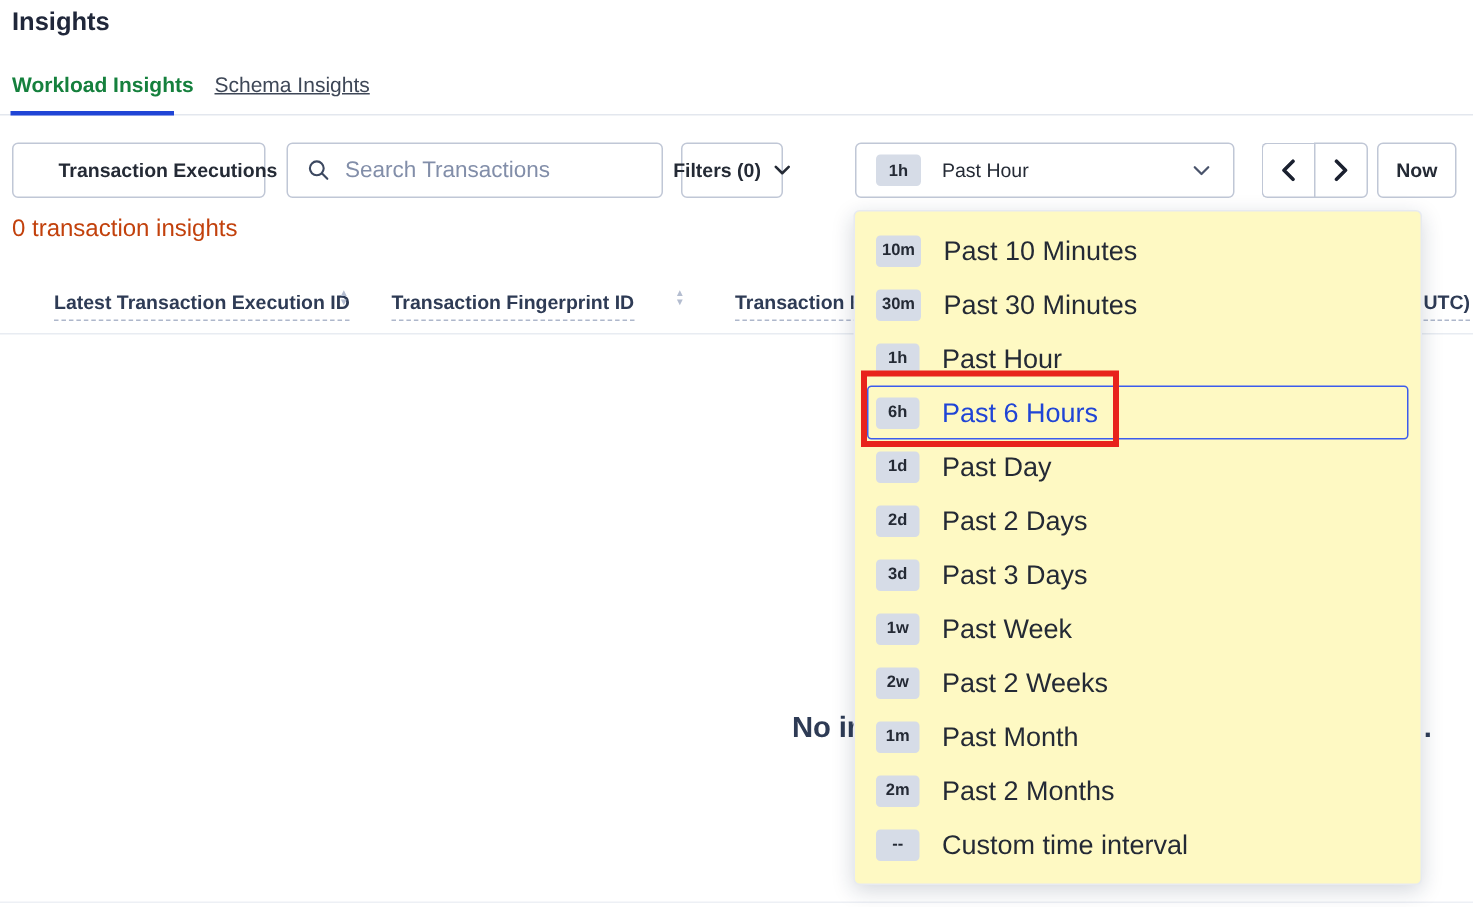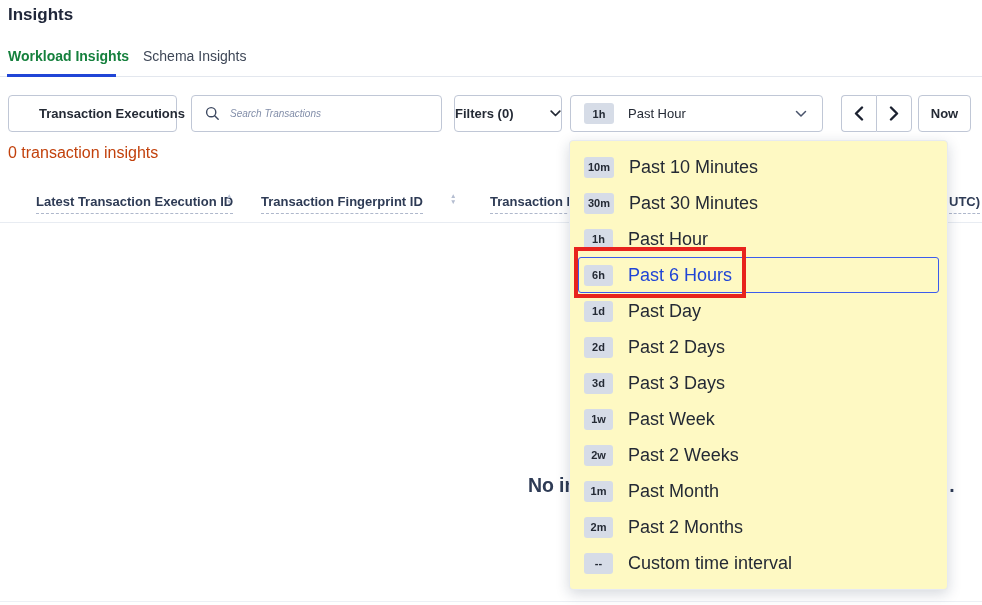--- a/index.html
+++ b/index.html
@@ -7,32 +7,32 @@
   body { font-family:"Liberation Sans", sans-serif; color:#242a35; }
   #app { position:relative; width:982px; height:605px; background:#fff; overflow:hidden; }
 
   
   .page-title { position:absolute; left:8px; top:5px; font-size:17px; font-weight:bold; color:#20273a; }
 
   .tabbar { position:absolute; left:0; top:45px; width:982px; height:32px; border-bottom:1px solid #e3e7ee; }
   .tab { position:absolute; top:3px; font-size:14px; cursor:pointer; white-space:nowrap; }
   .tab-active { left:8px; color:#15803d; font-weight:bold; }
   .tab-active-underline { position:absolute; left:7px; top:29px; width:109px; height:3px; background:#2045d6; }
-  .tab-inactive { left:143px; color:#3e4757; }
+  .tab-inactive { left:143px; color:#3e4757;text-decoration:underline; }
 
   
   .ctl { position:absolute; top:95px; height:37px; background:#fff; border:1px solid #c0c7d6; border-radius:4px; display:flex; align-items:center; cursor:pointer; }
   .ctl-label { font-size:13px; font-weight:bold; color:#242a35; white-space:nowrap; }
   .chev { display:inline-flex; margin-left:9px; }
 
   #type-select { left:8px; width:169px; padding:0 30px; justify-content:space-between; }
   #search-box { left:191px; width:251px; padding:0 13px; cursor:text; }
-  #search-box input { border:none; outline:none; font-family:"Liberation Sans",sans-serif; font-size:10px; color:#a21caf; width:100%; margin-left:10px; background:transparent;font-style:italic; }
+  #search-box input { border:none; outline:none; font-family:"Liberation Sans",sans-serif; font-size:15px; color:#a21caf; width:100%; margin-left:10px; background:transparent; }
   #search-box input::placeholder { color:#828ea9; }
-  #filters-btn { left:454px; width:108px; justify-content:space-between; }
+  #filters-btn { left:454px; width:68px; justify-content:center; }
   #time-picker { left:570px; width:253px; padding:0 15px 0 13px; }
   #time-picker .chev { position:absolute; right:15px; }
 
   .time-badge { display:inline-flex; align-items:center; justify-content:center; min-width:30px; height:21px; padding:0 5px; background:#d6dce7; border-radius:3px; font-size:11px; font-weight:bold; color:#242a35; }
   #time-picker .ctl-label { font-weight:normal; margin-left:14px; }
 
   .nav-group { position:absolute; left:841px; top:95px; height:37px; display:flex; }
   .nav-btn { width:35px; height:37px; background:#fff; border:1px solid #c0c7d6; display:flex; align-items:center; justify-content:center; cursor:pointer; }
   .nav-btn.prev { border-radius:4px 0 0 4px; border-right:none; }
   .nav-btn.next { border-radius:0 4px 4px 0; width:36px; }

